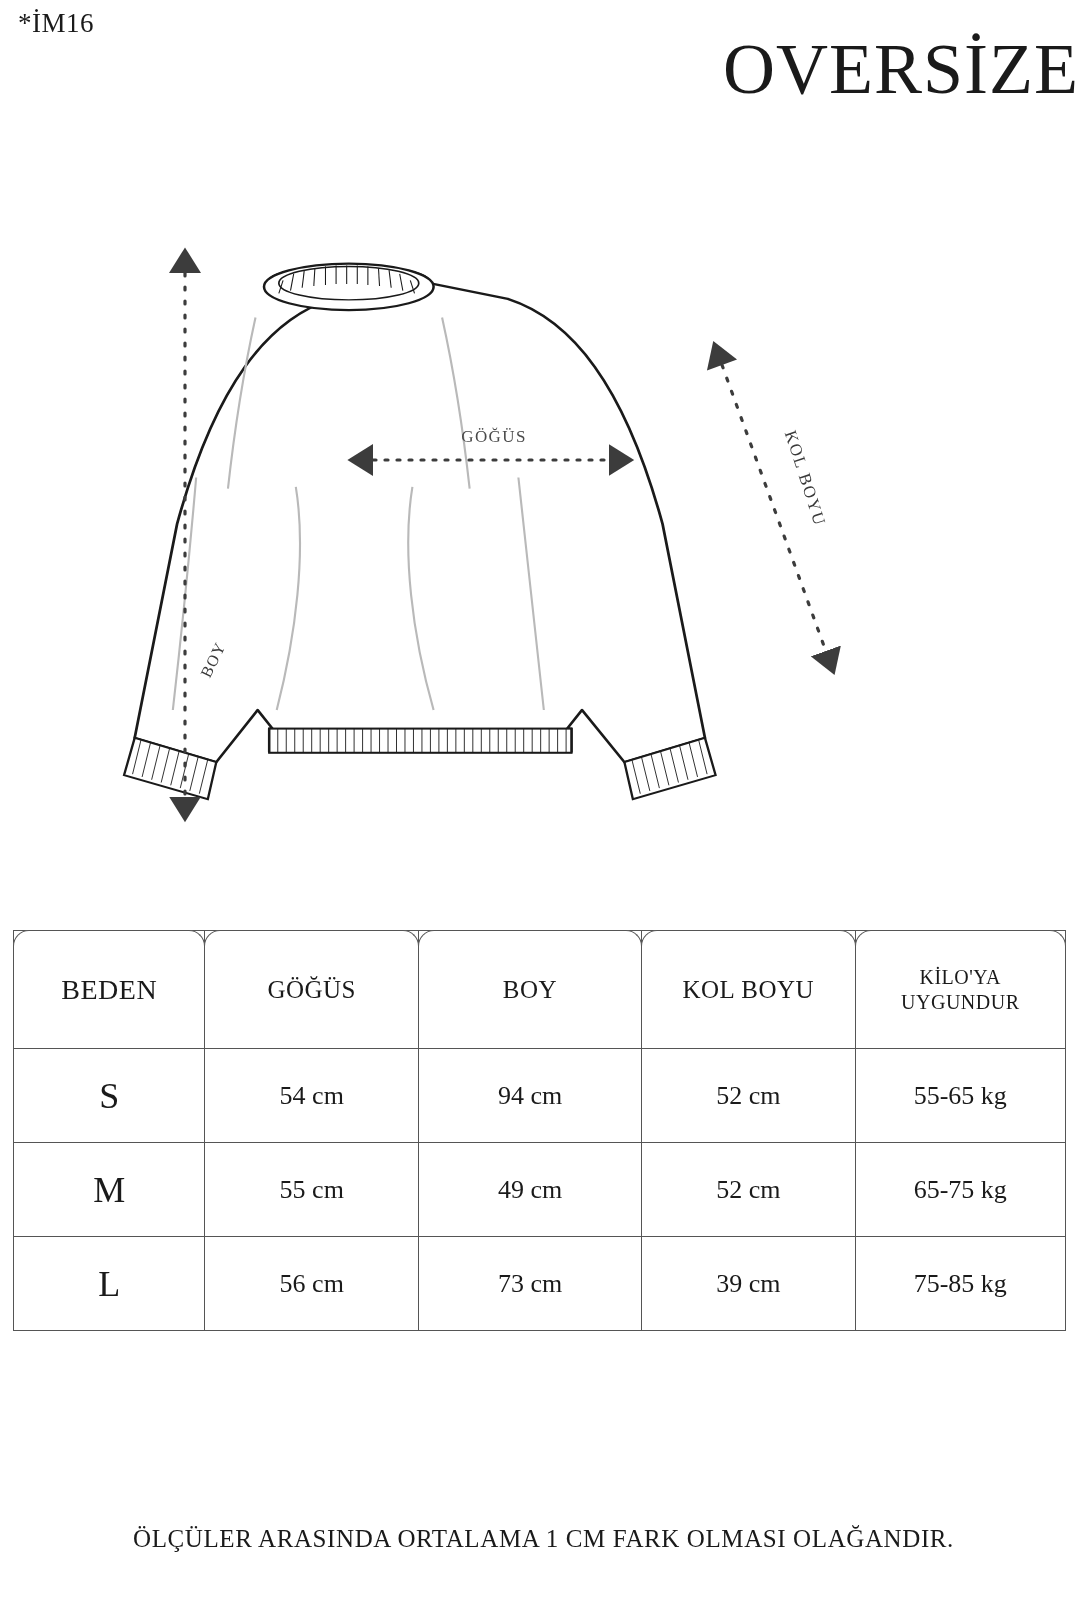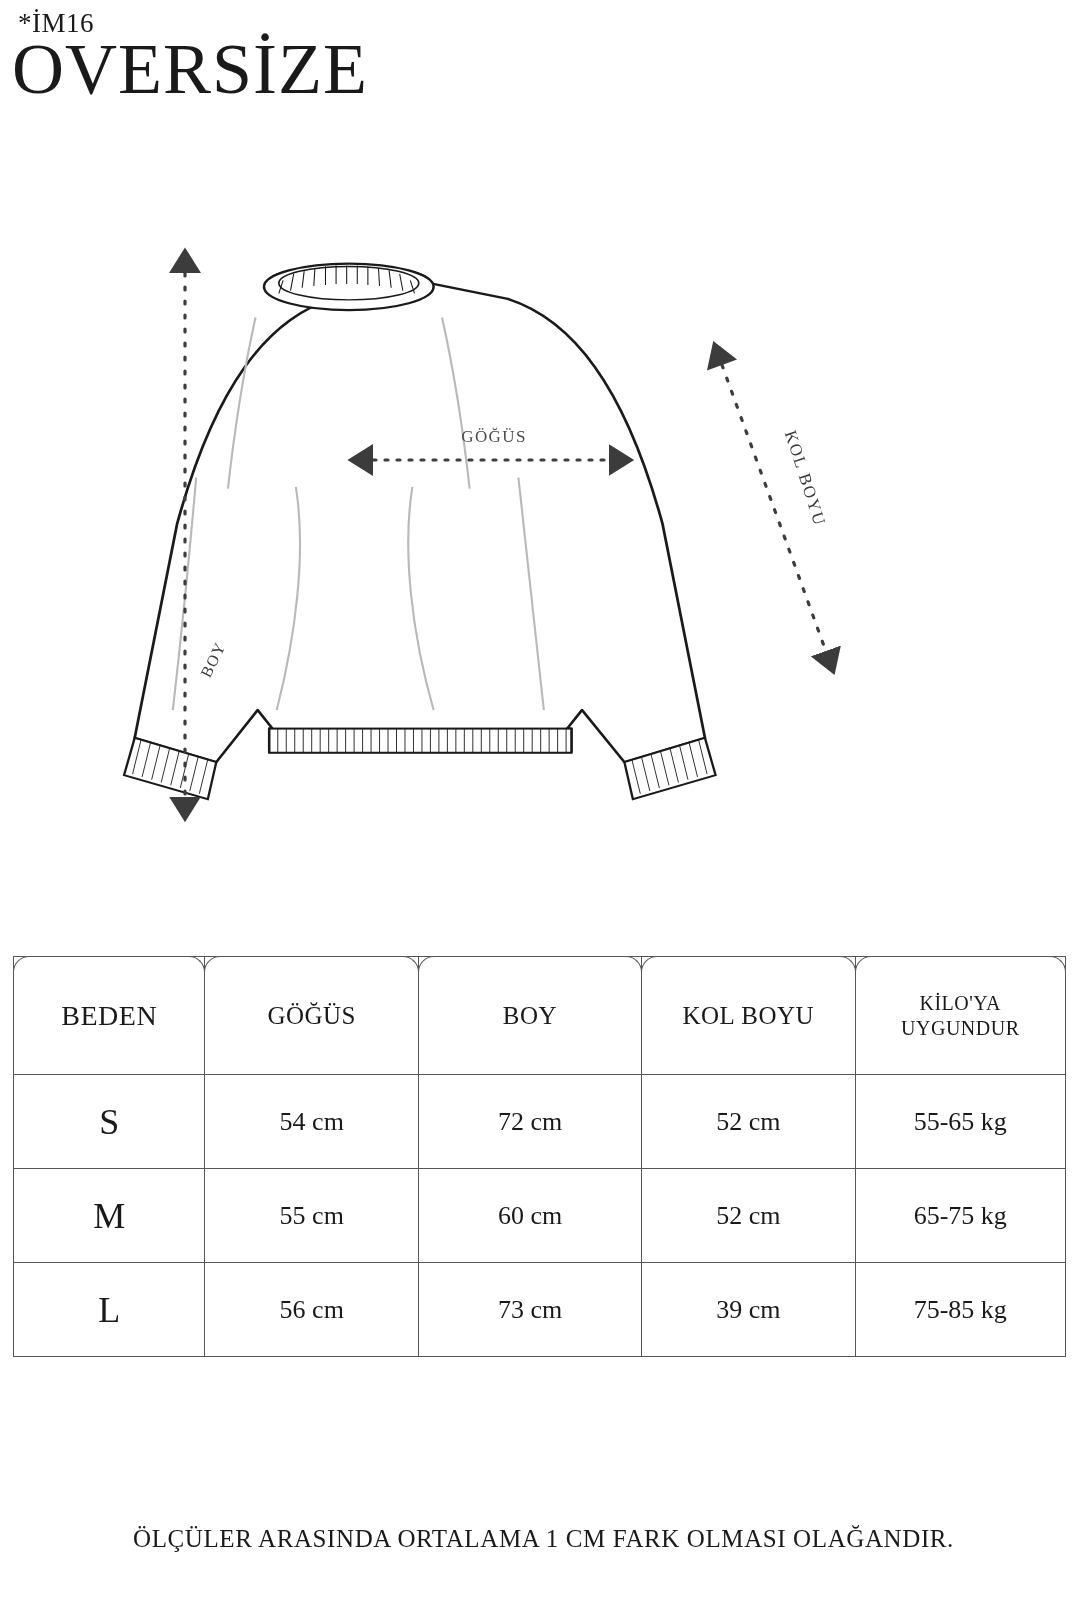--- a/index.html
+++ b/index.html
@@ -24,26 +24,25 @@
     top: 8px;
     font-size: 27px;
     letter-spacing: 0.5px;
     font-family: "Liberation Serif", serif;
   }
   .main-title {
     position: absolute;
     left: 0;
     right: 0;
     top: 28px;
-    text-align: left;
+    text-align: right;
     font-size: 72px;
     letter-spacing: 1px;
     font-weight: 400;
     font-family: "Liberation Serif", serif;
-    margin-left: 12px;
   }
 
   
   .illustration {
     position: absolute;
     left: 0;
     top: 225px;
     width: 1079px;
     height: 650px;
   }
@@ -52,21 +51,20 @@
   .table-wrap {
     position: absolute;
     left: 13px;
     top: 930px;
     width: 1053px;
   }
   table.size-table {
     border-collapse: collapse;
     width: 100%;
     table-layout: fixed;
-    margin-top: 26px;
   }
   table.size-table th,
   table.size-table td {
     border: 1px solid #555;
     text-align: center;
     vertical-align: middle;
     font-family: "Liberation Serif", serif;
     font-weight: 400;
   }
   table.size-table thead th {
@@ -293,28 +291,28 @@
           <span class="hdr-round"></span>
           <div>KİLO'YA</div>
           <div>UYGUNDUR</div>
         </th>
       </tr>
     </thead>
     <tbody>
       <tr>
         <td class="size-cell">S</td>
         <td class="val-cell">54 cm</td>
-        <td class="val-cell">72 cm</td>
+        <td class="val-cell">94 cm</td>
         <td class="val-cell">52  cm</td>
         <td class="val-cell">55-65 kg</td>
       </tr>
       <tr>
         <td class="size-cell">M</td>
         <td class="val-cell">55 cm</td>
-        <td class="val-cell">60 cm</td>
+        <td class="val-cell">49 cm</td>
         <td class="val-cell">52 cm</td>
         <td class="val-cell">65-75 kg</td>
       </tr>
       <tr>
         <td class="size-cell">L</td>
         <td class="val-cell">56 cm</td>
         <td class="val-cell">73 cm</td>
         <td class="val-cell">39 cm</td>
         <td class="val-cell">75-85 kg</td>
       </tr>

